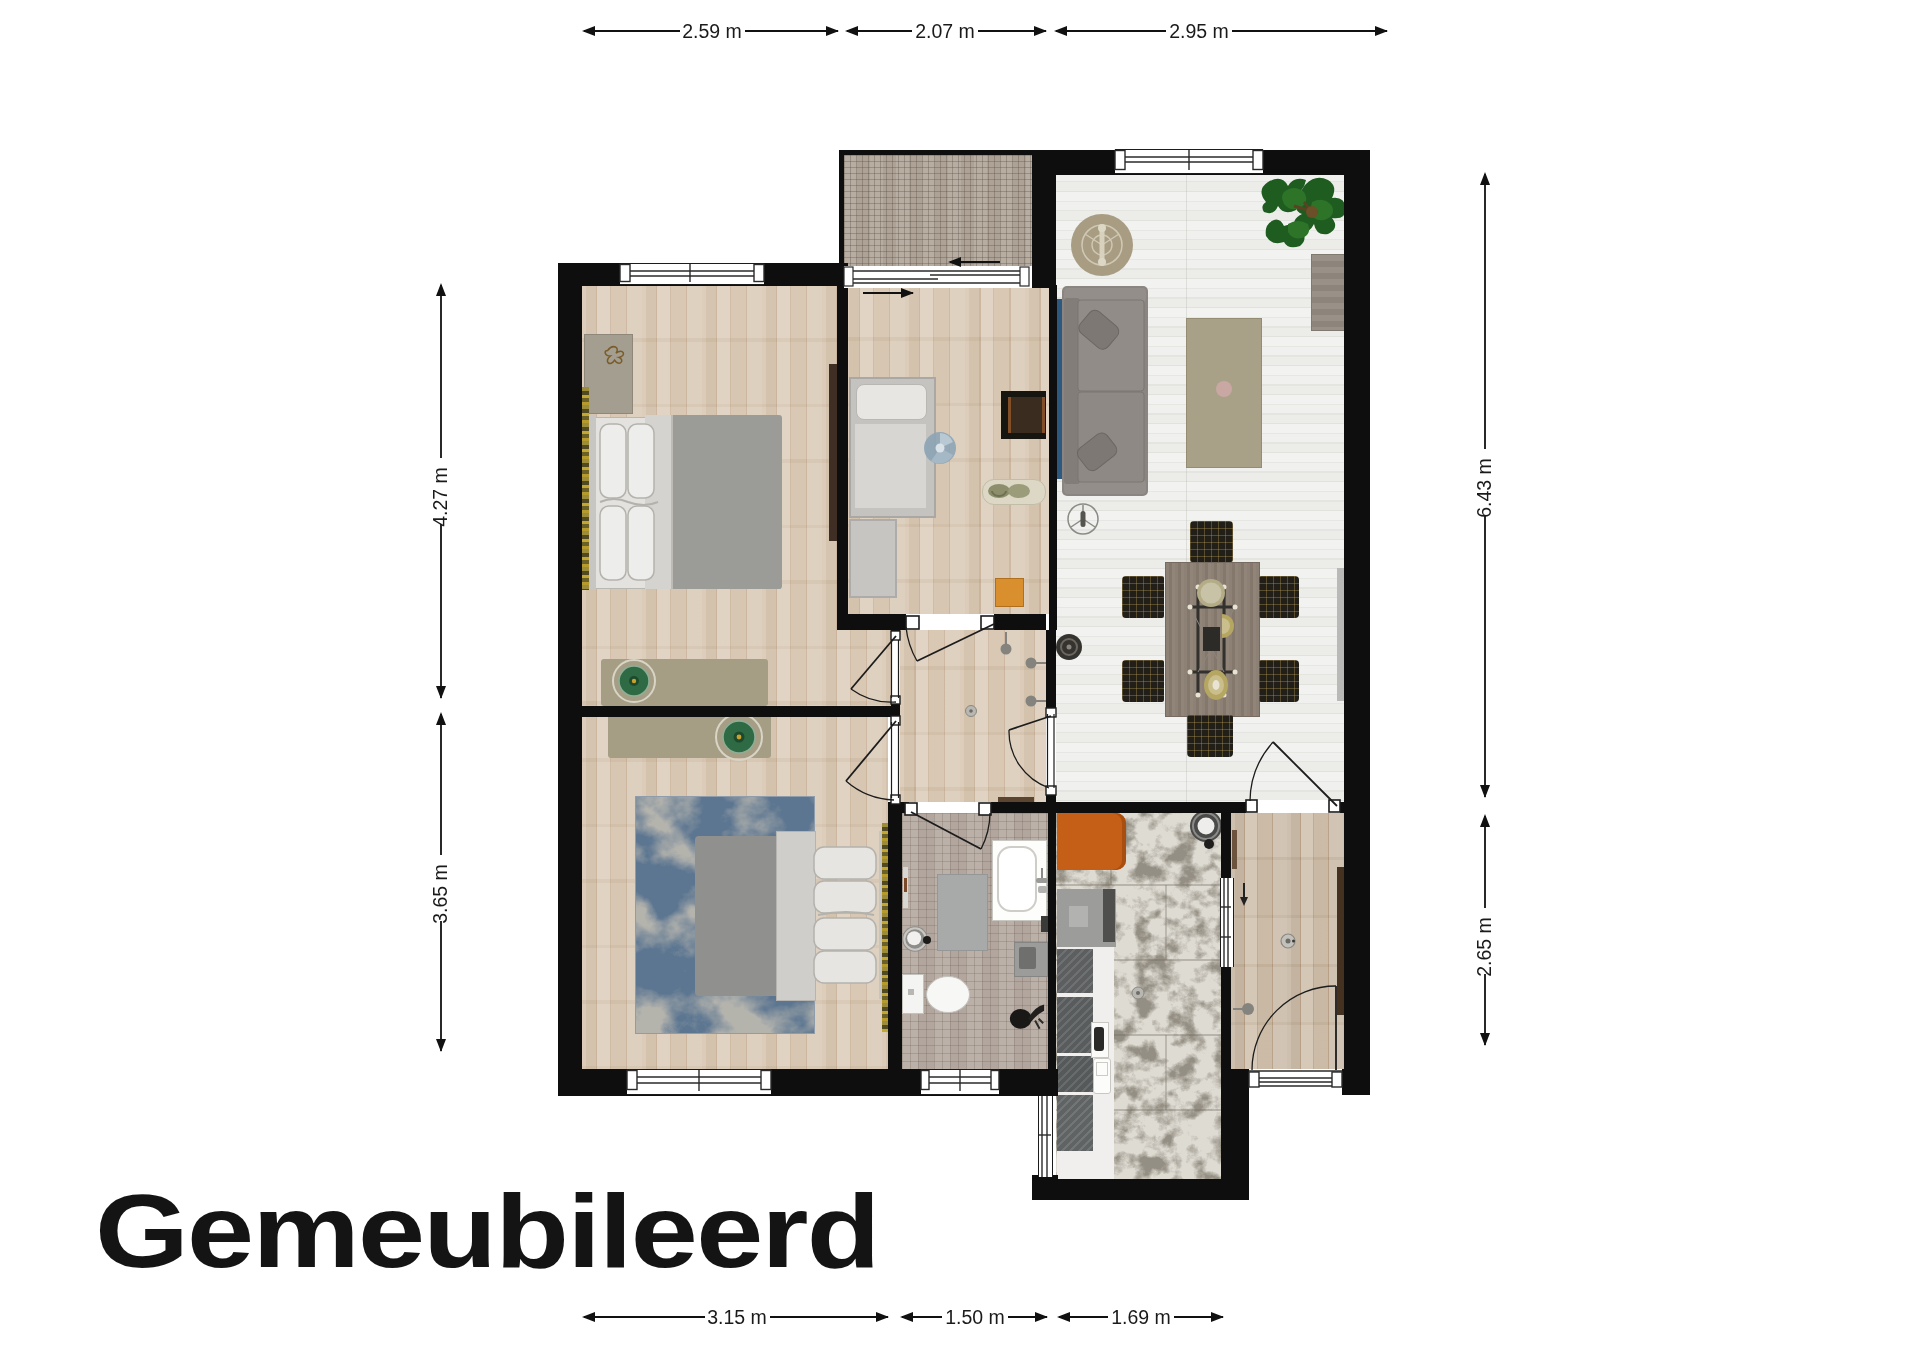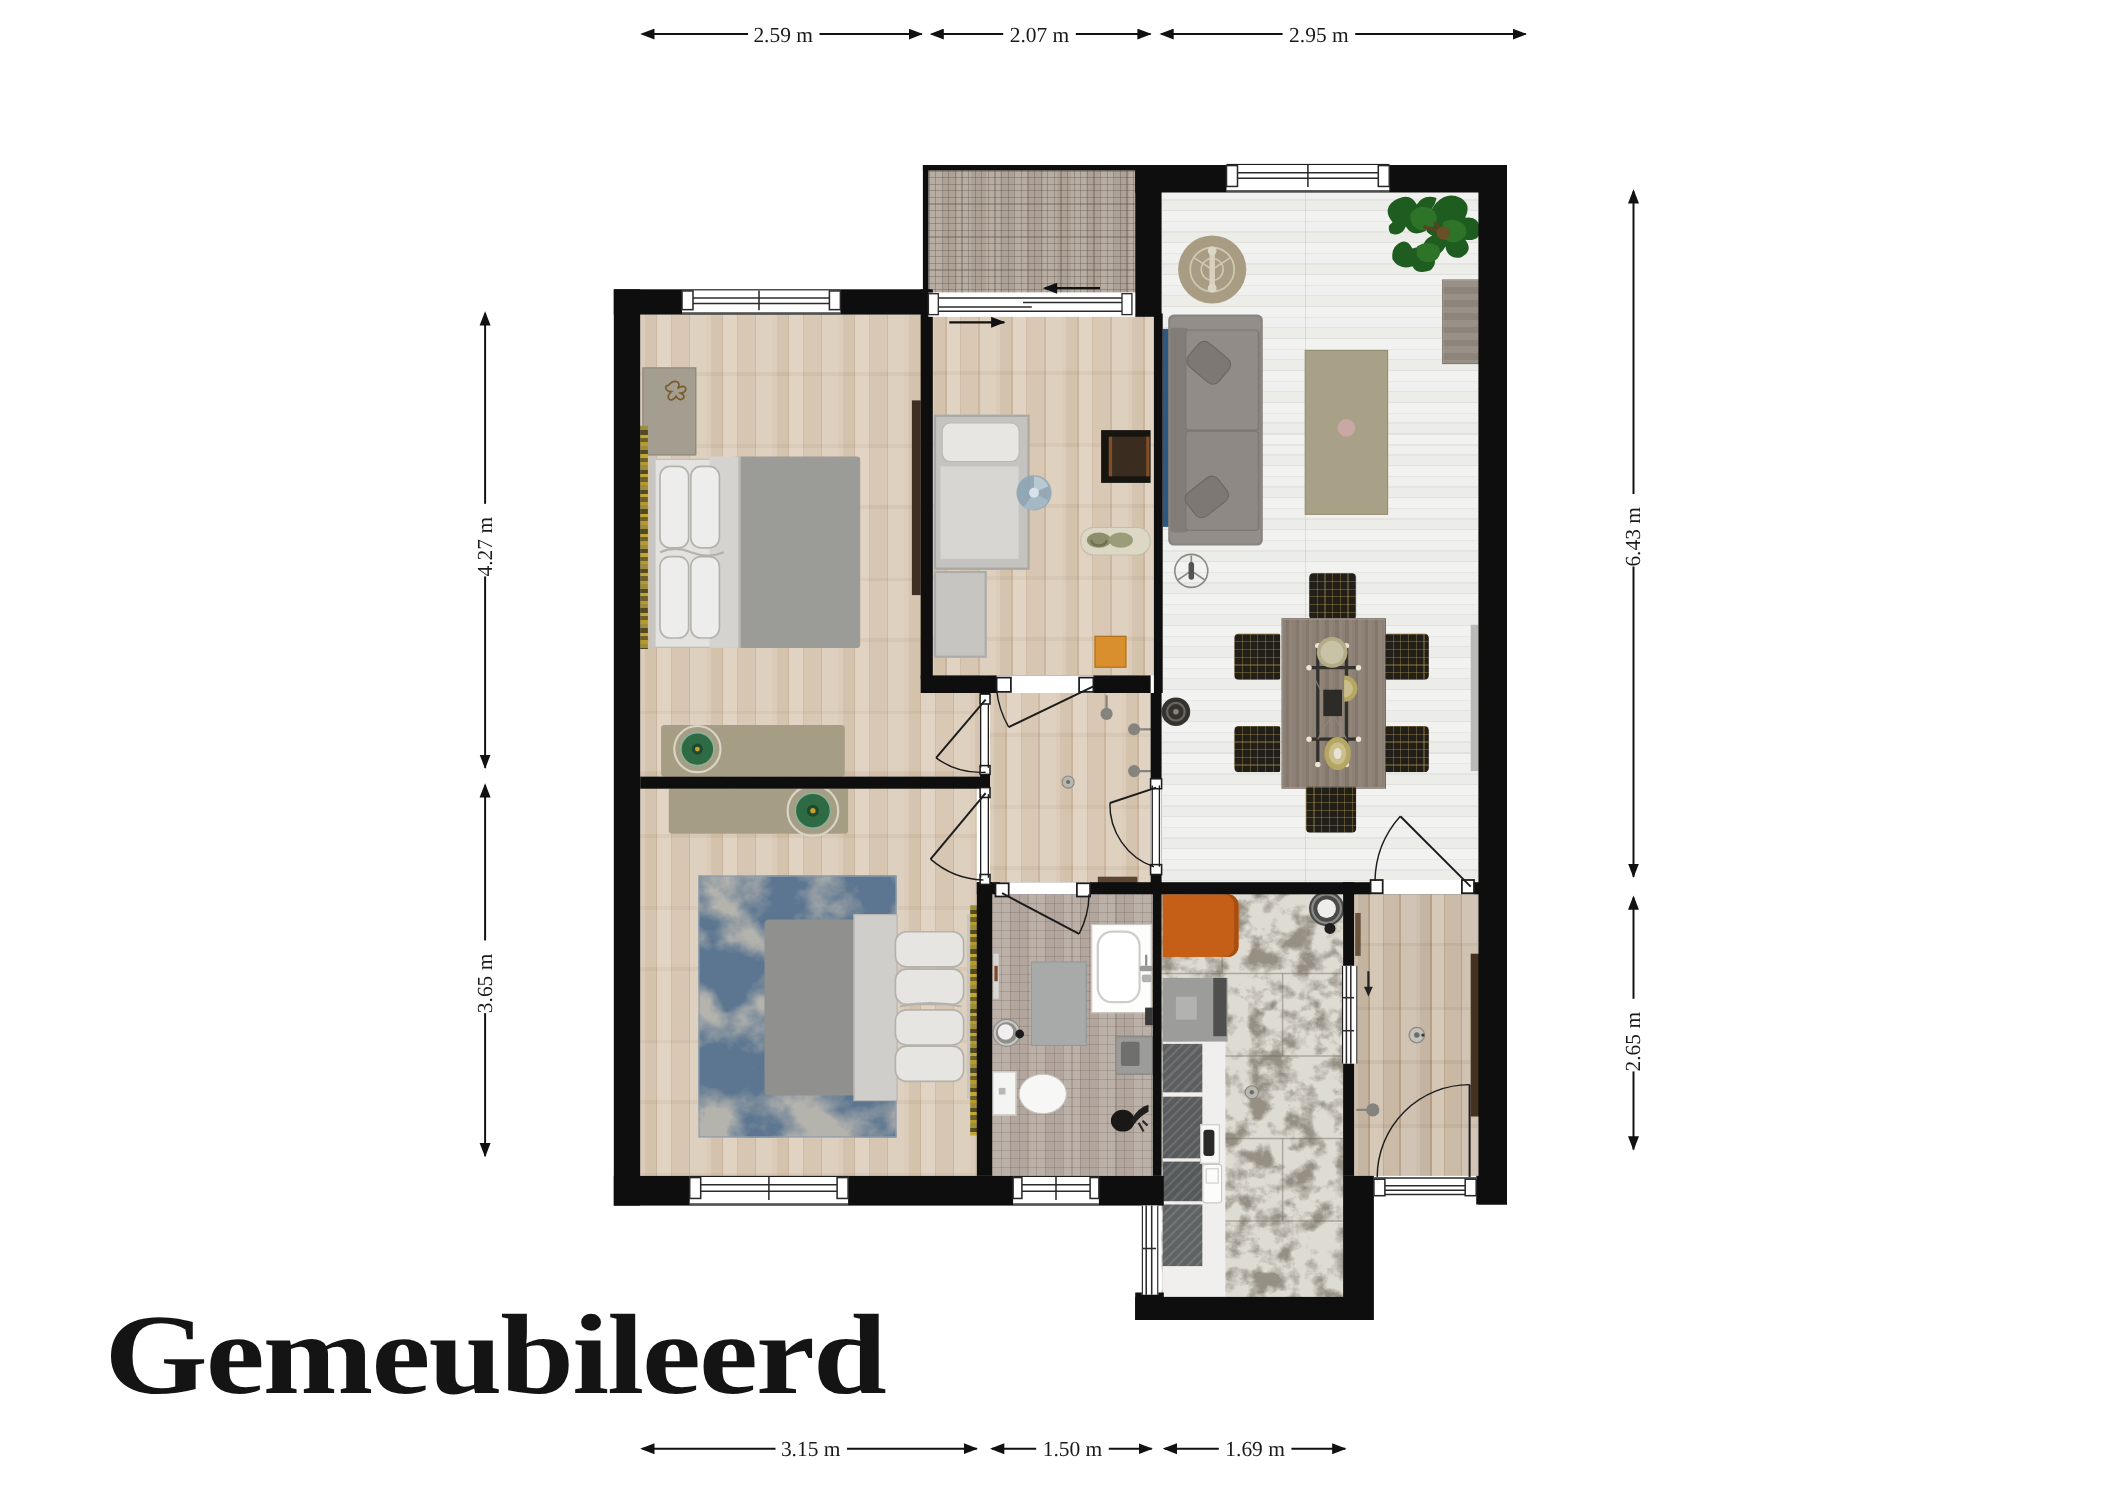--- a/index.html
+++ b/index.html
@@ -1,17 +1,17 @@
 <!DOCTYPE html>
 <html><head>
 <meta charset="utf-8">
 <style>
   html,body{margin:0;padding:0;background:#ffffff;}
   #page{position:relative;width:1920px;height:1358px;background:#ffffff;overflow:hidden;
-        font-family:Liberation Serif, serif;}
+        font-family:Liberation Sans, sans-serif;}
   .abs{position:absolute;}
   .wall{position:absolute;background:#0e0e0e;}
   .wood{background:
     repeating-linear-gradient(180deg, rgba(255,255,255,0.05) 0 52px, rgba(120,90,60,0.06) 52px 56px, rgba(255,255,255,0.02) 56px 118px, rgba(120,90,60,0.05) 118px 121px),
     repeating-linear-gradient(90deg, #dbcab7 0 4px, #d3c1ab 4px 14px, #cab39b 14px 15.5px, #e0d2c1 15.5px 28px, #cfbaa3 28px 29px, #d7c5b0 29px 44px, #ccb59e 44px 45.5px, #ddcfbd 45.5px 60px);}
   .wood2{background:
     repeating-linear-gradient(180deg, rgba(255,255,255,0.05) 0 46px, rgba(110,80,50,0.07) 46px 49px, rgba(255,255,255,0.02) 49px 104px, rgba(110,80,50,0.06) 104px 107px),
     repeating-linear-gradient(90deg, #cbbdab 0 4px, #c2b29e 4px 13px, #b39b82 13px 14.5px, #d4c6b4 14.5px 26px, #bda78d 26px 27px, #c8b7a2 27px 41px, #b69e85 41px 42.5px, #cfc1b0 42.5px 56px);}
   .lfloor{background:
     repeating-linear-gradient(90deg, rgba(200,200,196,0.0) 0 130px, rgba(160,160,155,0.25) 130px 131.5px, rgba(200,200,196,0.0) 131.5px 260px),

